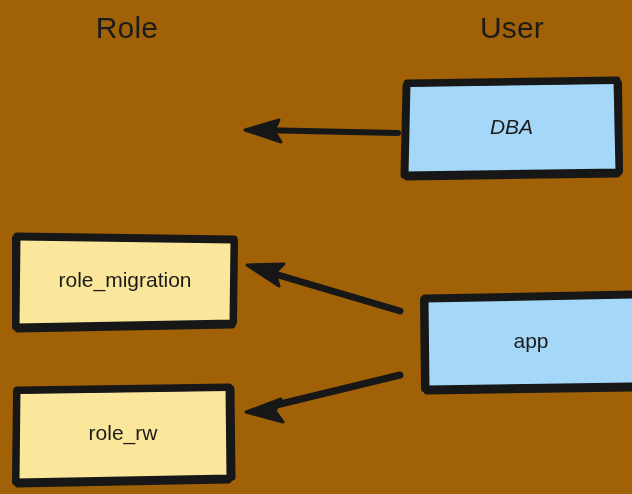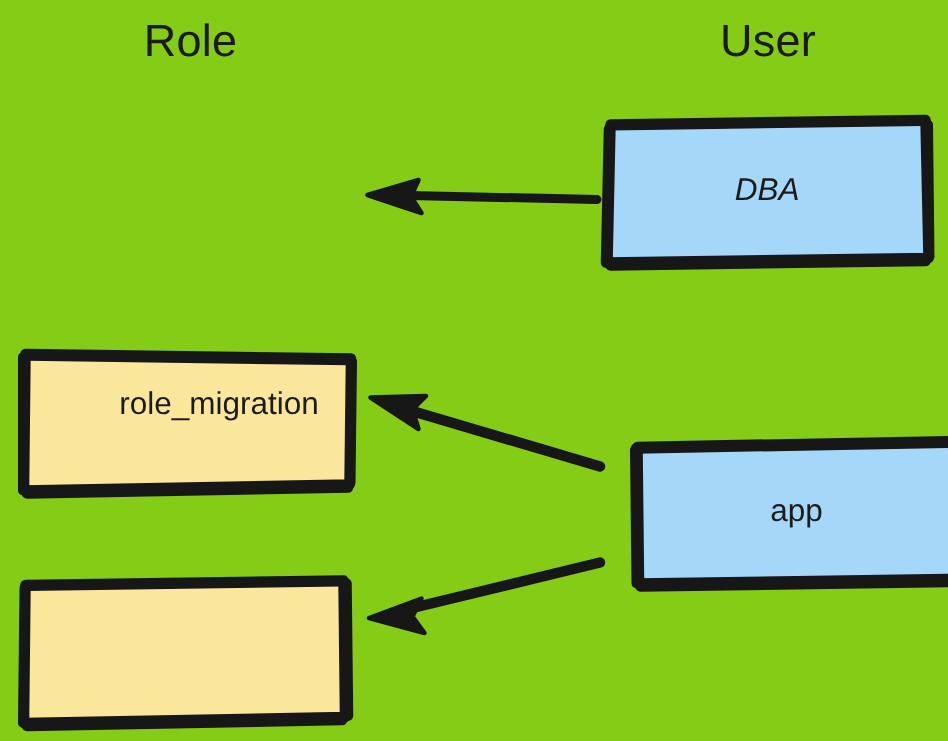--- a/index.html
+++ b/index.html
@@ -4,21 +4,21 @@
 <style>
   html, body {
     margin: 0;
     padding: 0;
     background: #ffffff;
   }
   #canvas {
     position: relative;
     width: 632px;
     height: 494px;
-    background: #84cc16;
+    background: #a16207;
     overflow: hidden;
     font-family: "Liberation Sans", sans-serif;
   }
   .col-header {
     position: absolute;
     font-size: 30px;
     color: #1c1c1c;
     text-align: center;
     white-space: nowrap;
     letter-spacing: 0.2px;
@@ -65,31 +65,32 @@
 
 
   <div class="node" style="left:12px; top:233px; width:226px; height:98px;">
     <svg class="sketch-svg" width="226" height="98" viewBox="0 0 226 98">
       <path d="M5 3 L222 6 L221 90 L4 94 Z" fill="#FBE79B" stroke="#171717" stroke-width="7" stroke-linejoin="round"></path>
       <path d="M6 4 L221 7" fill="none" stroke="#171717" stroke-width="7" stroke-linecap="round"></path>
       <path d="M223 8 L222 89" fill="none" stroke="#171717" stroke-width="6" stroke-linecap="round"></path>
       <path d="M220 92 L6 96" fill="none" stroke="#171717" stroke-width="7" stroke-linecap="round"></path>
       <path d="M3 94 L3 5" fill="none" stroke="#171717" stroke-width="6" stroke-linecap="round"></path>
     </svg>
-    <div class="node-label" style="top:25px;padding-left:21px;">role_migration</div>
+    <div class="node-label" style="top:35px;">role_migration</div>
   </div>
 
   <div class="node" style="left:12px; top:385px; width:222px; height:100px;">
     <svg class="sketch-svg" width="222" height="100" viewBox="0 0 222 100">
       <path d="M5 5 L217 2 L218 93 L4 97 Z" fill="#FBE79B" stroke="#171717" stroke-width="7" stroke-linejoin="round"></path>
       <path d="M6 6 L216 3" fill="none" stroke="#171717" stroke-width="6" stroke-linecap="round"></path>
       <path d="M219 4 L220 92" fill="none" stroke="#171717" stroke-width="7" stroke-linecap="round"></path>
       <path d="M216 95 L6 99" fill="none" stroke="#171717" stroke-width="7" stroke-linecap="round"></path>
       <path d="M3 97 L4 7" fill="none" stroke="#171717" stroke-width="6" stroke-linecap="round"></path>
     </svg>
+    <div class="node-label" style="top:36px;">role_rw</div>
   </div>
 
   <div class="node" style="left:401px; top:78px; width:221px; height:100px;">
     <svg class="sketch-svg" width="221" height="100" viewBox="0 0 221 100">
       <path d="M6 5 L216 2 L218 94 L4 97 Z" fill="#A5D8F8" stroke="#171717" stroke-width="7" stroke-linejoin="round"></path>
       <path d="M7 6 L215 3" fill="none" stroke="#171717" stroke-width="6" stroke-linecap="round"></path>
       <path d="M218 5 L219 93" fill="none" stroke="#171717" stroke-width="6" stroke-linecap="round"></path>
       <path d="M216 96 L6 99" fill="none" stroke="#171717" stroke-width="7" stroke-linecap="round"></path>
       <path d="M3 97 L5 8" fill="none" stroke="#171717" stroke-width="7" stroke-linecap="round"></path>
     </svg>

